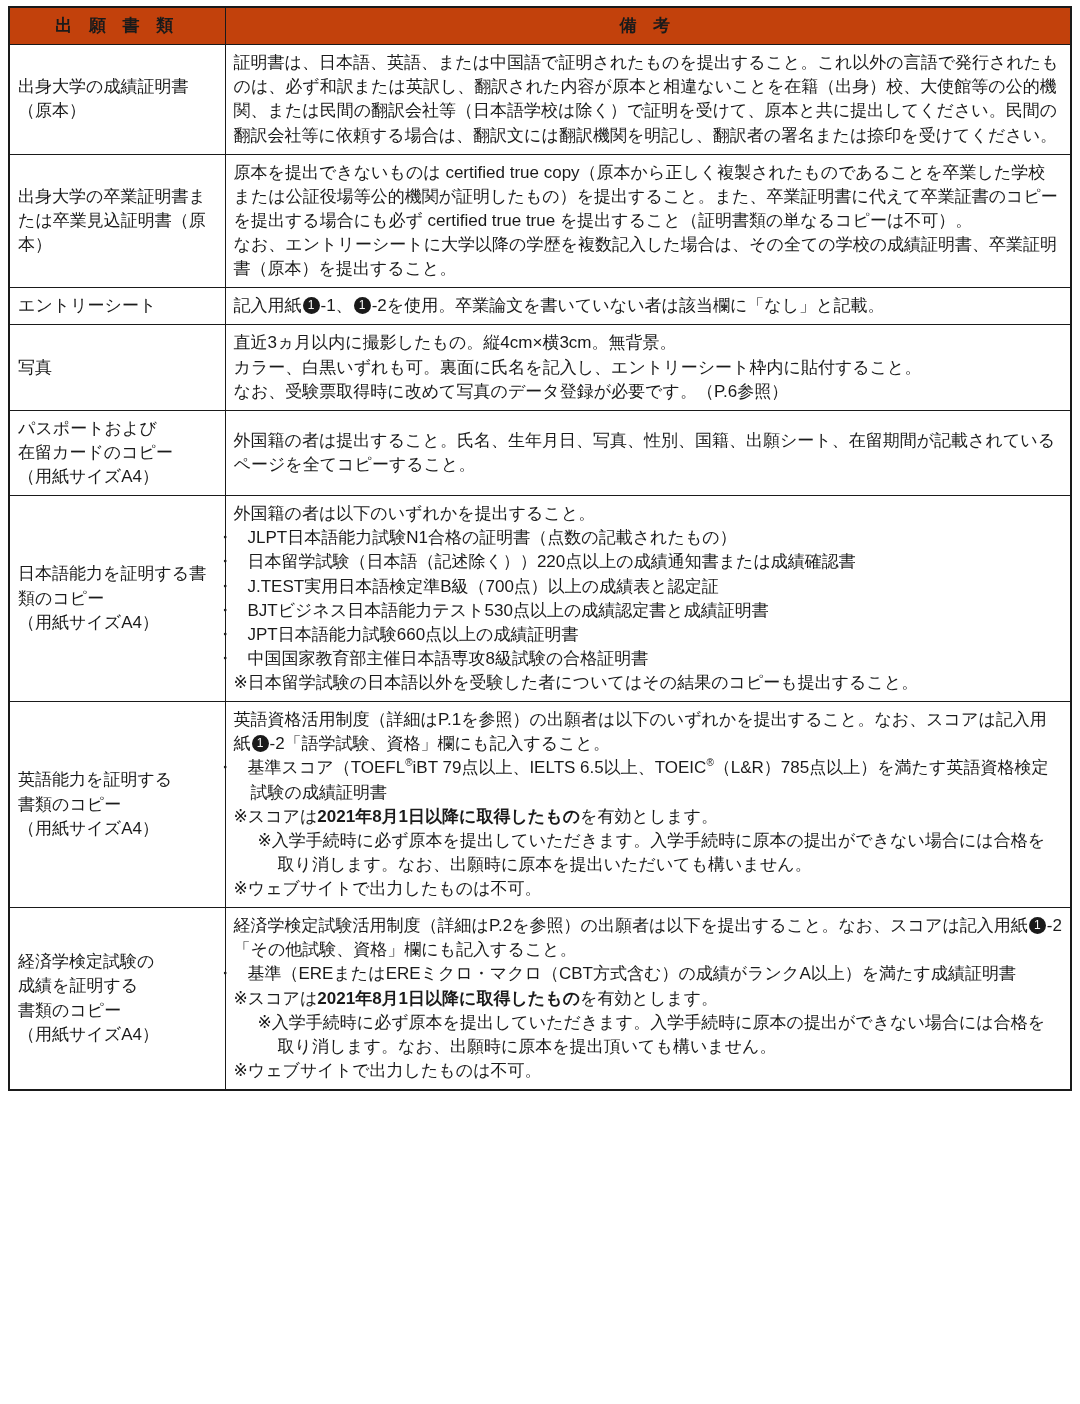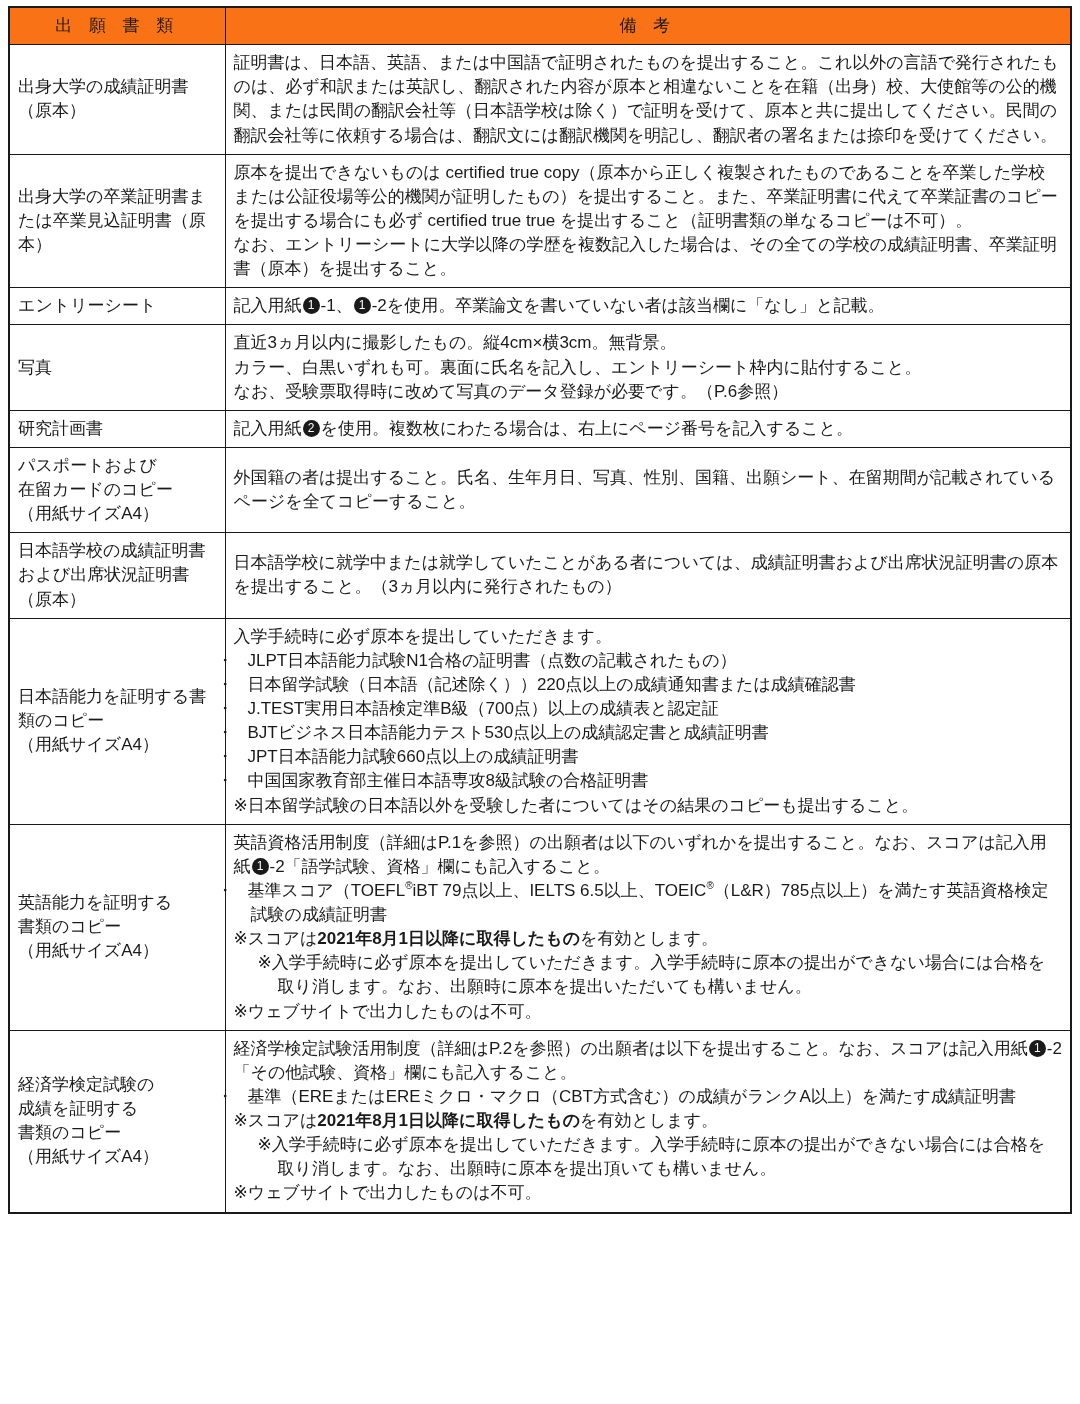--- a/index.html
+++ b/index.html
@@ -25,22 +25,22 @@
     border: 2px solid #1a1a1a;
   }
   table.doc-table td, table.doc-table th {
     border: 1px solid #1a1a1a;
     vertical-align: middle;
     padding: 6px 8px;
     font-size: 17px;
     line-height: 1.42;
   }
   thead th {
-    background: #f97316;
-    font-weight: normal;
+    background: #c2410c;
+    font-weight: bold;
     text-align: center;
     font-size: 18px;
     letter-spacing: 6px;
     padding: 9px 0;
     border-bottom: 2px solid #1a1a1a;
     margin-left: 20px;
   }
   col.c1 { width: 216px; }
   col.c2 { width: 846px; }
   td.label {
@@ -134,45 +134,33 @@
 
       <tr>
         <td class="label">写真</td>
         <td class="remark">
           <p>直近3ヵ月以内に撮影したもの。縦4cm×横3cm。無背景。</p>
           <p>カラー、白黒いずれも可。裏面に氏名を記入し、エントリーシート枠内に貼付すること。</p>
           <p>なお、受験票取得時に改めて写真のデータ登録が必要です。（P.6参照）</p>
         </td>
       </tr>
 
-      <tr>
-        <td class="label">研究計画書</td>
-        <td class="remark">
-          <p>記入用紙<span class="circnum">2</span>を使用。複数枚にわたる場合は、右上にページ番号を記入すること。</p>
-        </td>
-      </tr>
 
       <tr>
         <td class="label">パスポートおよび<br>在留カードのコピー<br>（用紙サイズA4）</td>
         <td class="remark">
           <p>外国籍の者は提出すること。氏名、生年月日、写真、性別、国籍、出願シート、在留期間が記載されているページを全てコピーすること。</p>
         </td>
       </tr>
 
-      <tr>
-        <td class="label">日本語学校の成績証明書および出席状況証明書（原本）</td>
-        <td class="remark">
-          <p>日本語学校に就学中または就学していたことがある者については、成績証明書および出席状況証明書の原本を提出すること。（3ヵ月以内に発行されたもの）</p>
-        </td>
-      </tr>
 
       <tr>
         <td class="label">日本語能力を証明する書類のコピー<br>（用紙サイズA4）</td>
         <td class="remark">
-          <p>入学手続時に必ず原本を提出していただきます。</p>
+          <p>外国籍の者は以下のいずれかを提出すること。</p>
           <p class="hang"><span class="bullet">・</span>JLPT日本語能力試験N1合格の証明書（点数の記載されたもの）</p>
           <p class="hang"><span class="bullet">・</span>日本留学試験（日本語（記述除く））220点以上の成績通知書または成績確認書</p>
           <p class="hang"><span class="bullet">・</span>J.TEST実用日本語検定準B級（700点）以上の成績表と認定証</p>
           <p class="hang"><span class="bullet">・</span>BJTビジネス日本語能力テスト530点以上の成績認定書と成績証明書</p>
           <p class="hang"><span class="bullet">・</span>JPT日本語能力試験660点以上の成績証明書</p>
           <p class="hang"><span class="bullet">・</span>中国国家教育部主催日本語専攻8級試験の合格証明書</p>
           <p>※日本留学試験の日本語以外を受験した者についてはその結果のコピーも提出すること。</p>
         </td>
       </tr>
 

